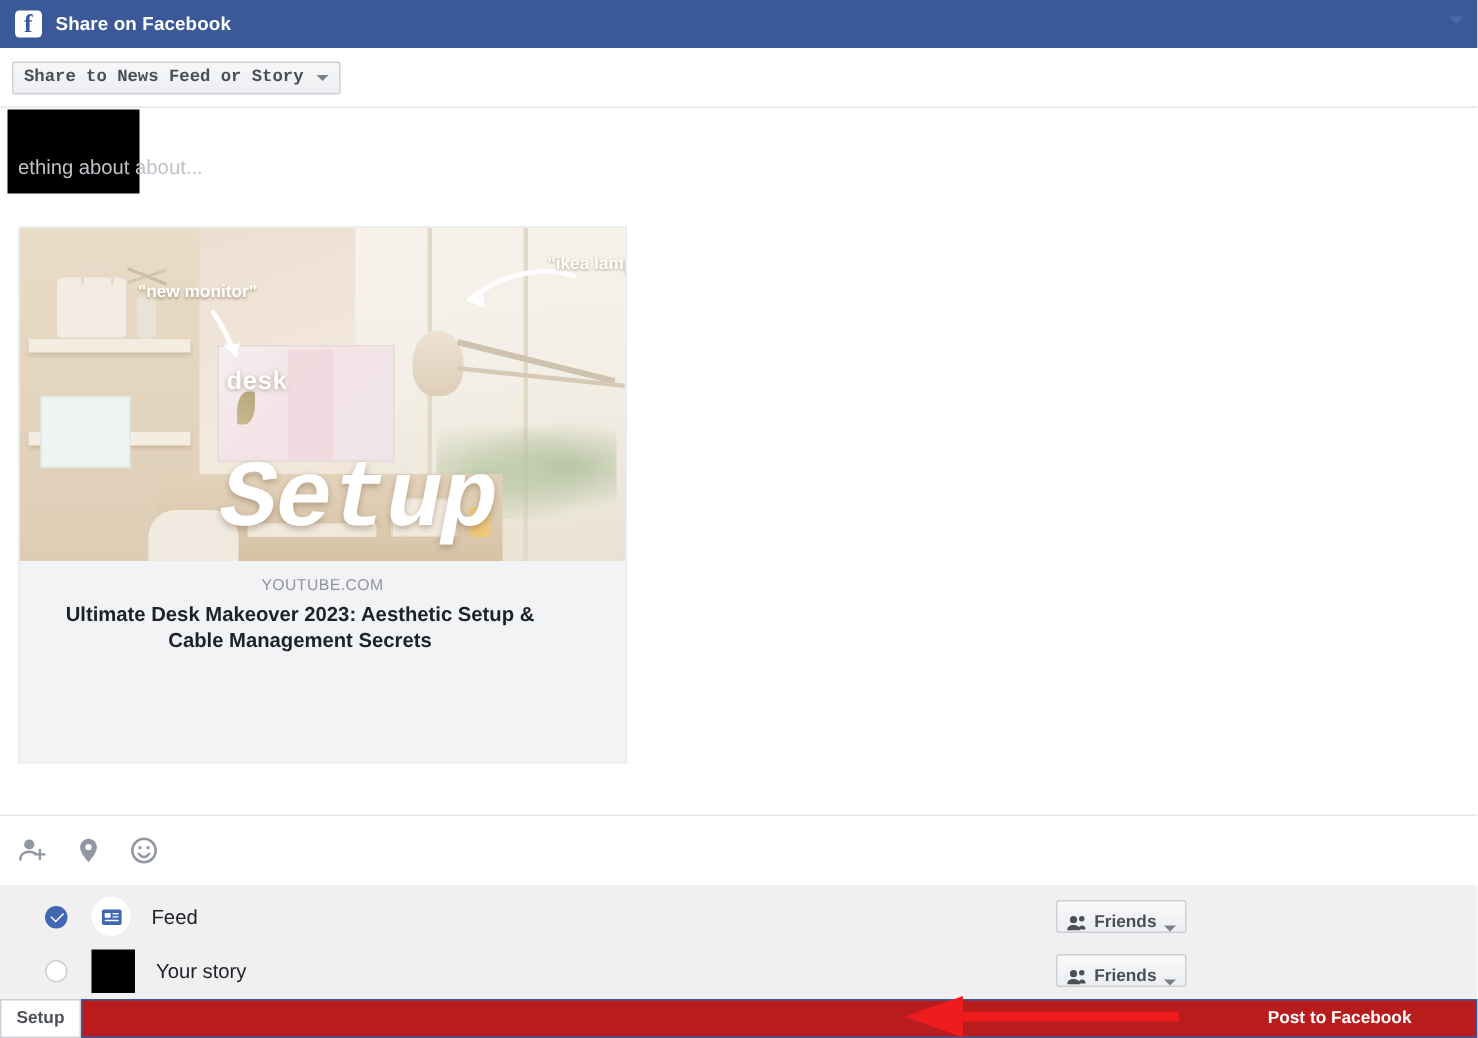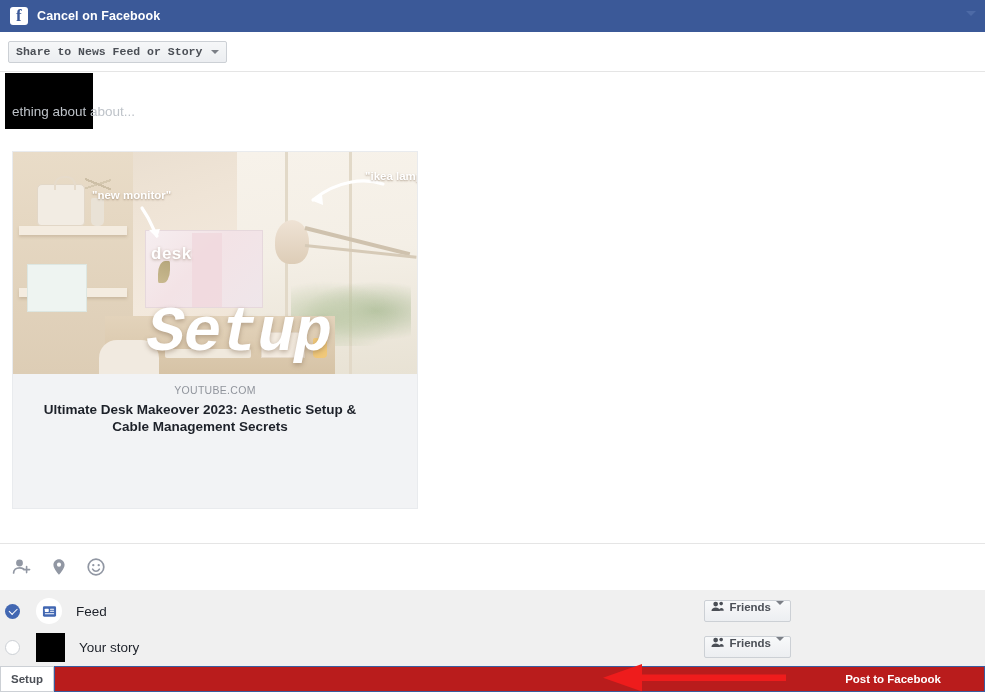--- a/index.html
+++ b/index.html
@@ -203,21 +203,21 @@
   }
   .attach-toolbar svg { display: block; cursor: pointer; }
 
   
   .destinations {
     position: absolute; left: 0; top: 590px; width: 985px; height: 76px;
     background: #f0f0f0;
   }
   .dest-row {
     position: absolute; left: 0; width: 799px; height: 36px;
-    display: flex; align-items: center;
+    display: flex; align-items: center; padding-left: 25px;
   }
   .dest-row.feed { top: 3px; }
   .dest-row.story { top: 39px; }
   .radio-on {
     margin-left: 5px; width: 15px; height: 15px; border-radius: 50%;
     background: #4267b2; position: relative; flex: 0 0 auto;
   }
   .radio-on::after {
     content:""; position:absolute; left:3.5px; top:4px; width:7px; height:3.5px;
     border-left:1.8px solid #fff; border-bottom:1.8px solid #fff;
@@ -233,21 +233,21 @@
     flex: 0 0 auto;
   }
   .story-thumb {
     margin-left: 16px; width: 29px; height: 29px; background: #000; flex: 0 0 auto;
   }
   .dest-label {
     margin-left: 14px; font-size: 13.5px; color: #1d2129;
   }
   .audience-btn {
     position: absolute; right: 8px;
-    display: inline-flex; align-items: flex-start; gap: 5px;
+    display: inline-flex; align-items: flex-end; gap: 5px;
     height: 22px; padding: 0 6px;
     background: linear-gradient(to bottom, #f8f9fa, #eceef1);
     border: 1px solid #ccd0d5; border-radius: 2px;
     font-size: 11.5px; font-weight: bold; color: #4b4f56; cursor: pointer;
   }
 
   
   .footer {
     position: absolute; left: 0; top: 666px; width: 985px; height: 26px;
     display: flex; align-items: stretch;
@@ -266,21 +266,21 @@
   .post-btn span { position: relative; left: -43px; }
   .annot-arrow { position: absolute; left: 600px; top: 664px; pointer-events: none; }
 </style>
 </head>
 <body>
 
 <div class="dialog">
 
   <div class="titlebar">
     <div class="fb-logo"></div>
-    <div class="titlebar-title">Cancel on Facebook</div>
+    <div class="titlebar-title">Share on Facebook</div>
     <div class="titlebar-chevron"></div>
   </div>
 
   <div class="share-target-row">
     <div class="share-target-btn">
       <span>Share to News Feed or Story</span>
       <span class="caret-dn"></span>
     </div>
   </div>
 

